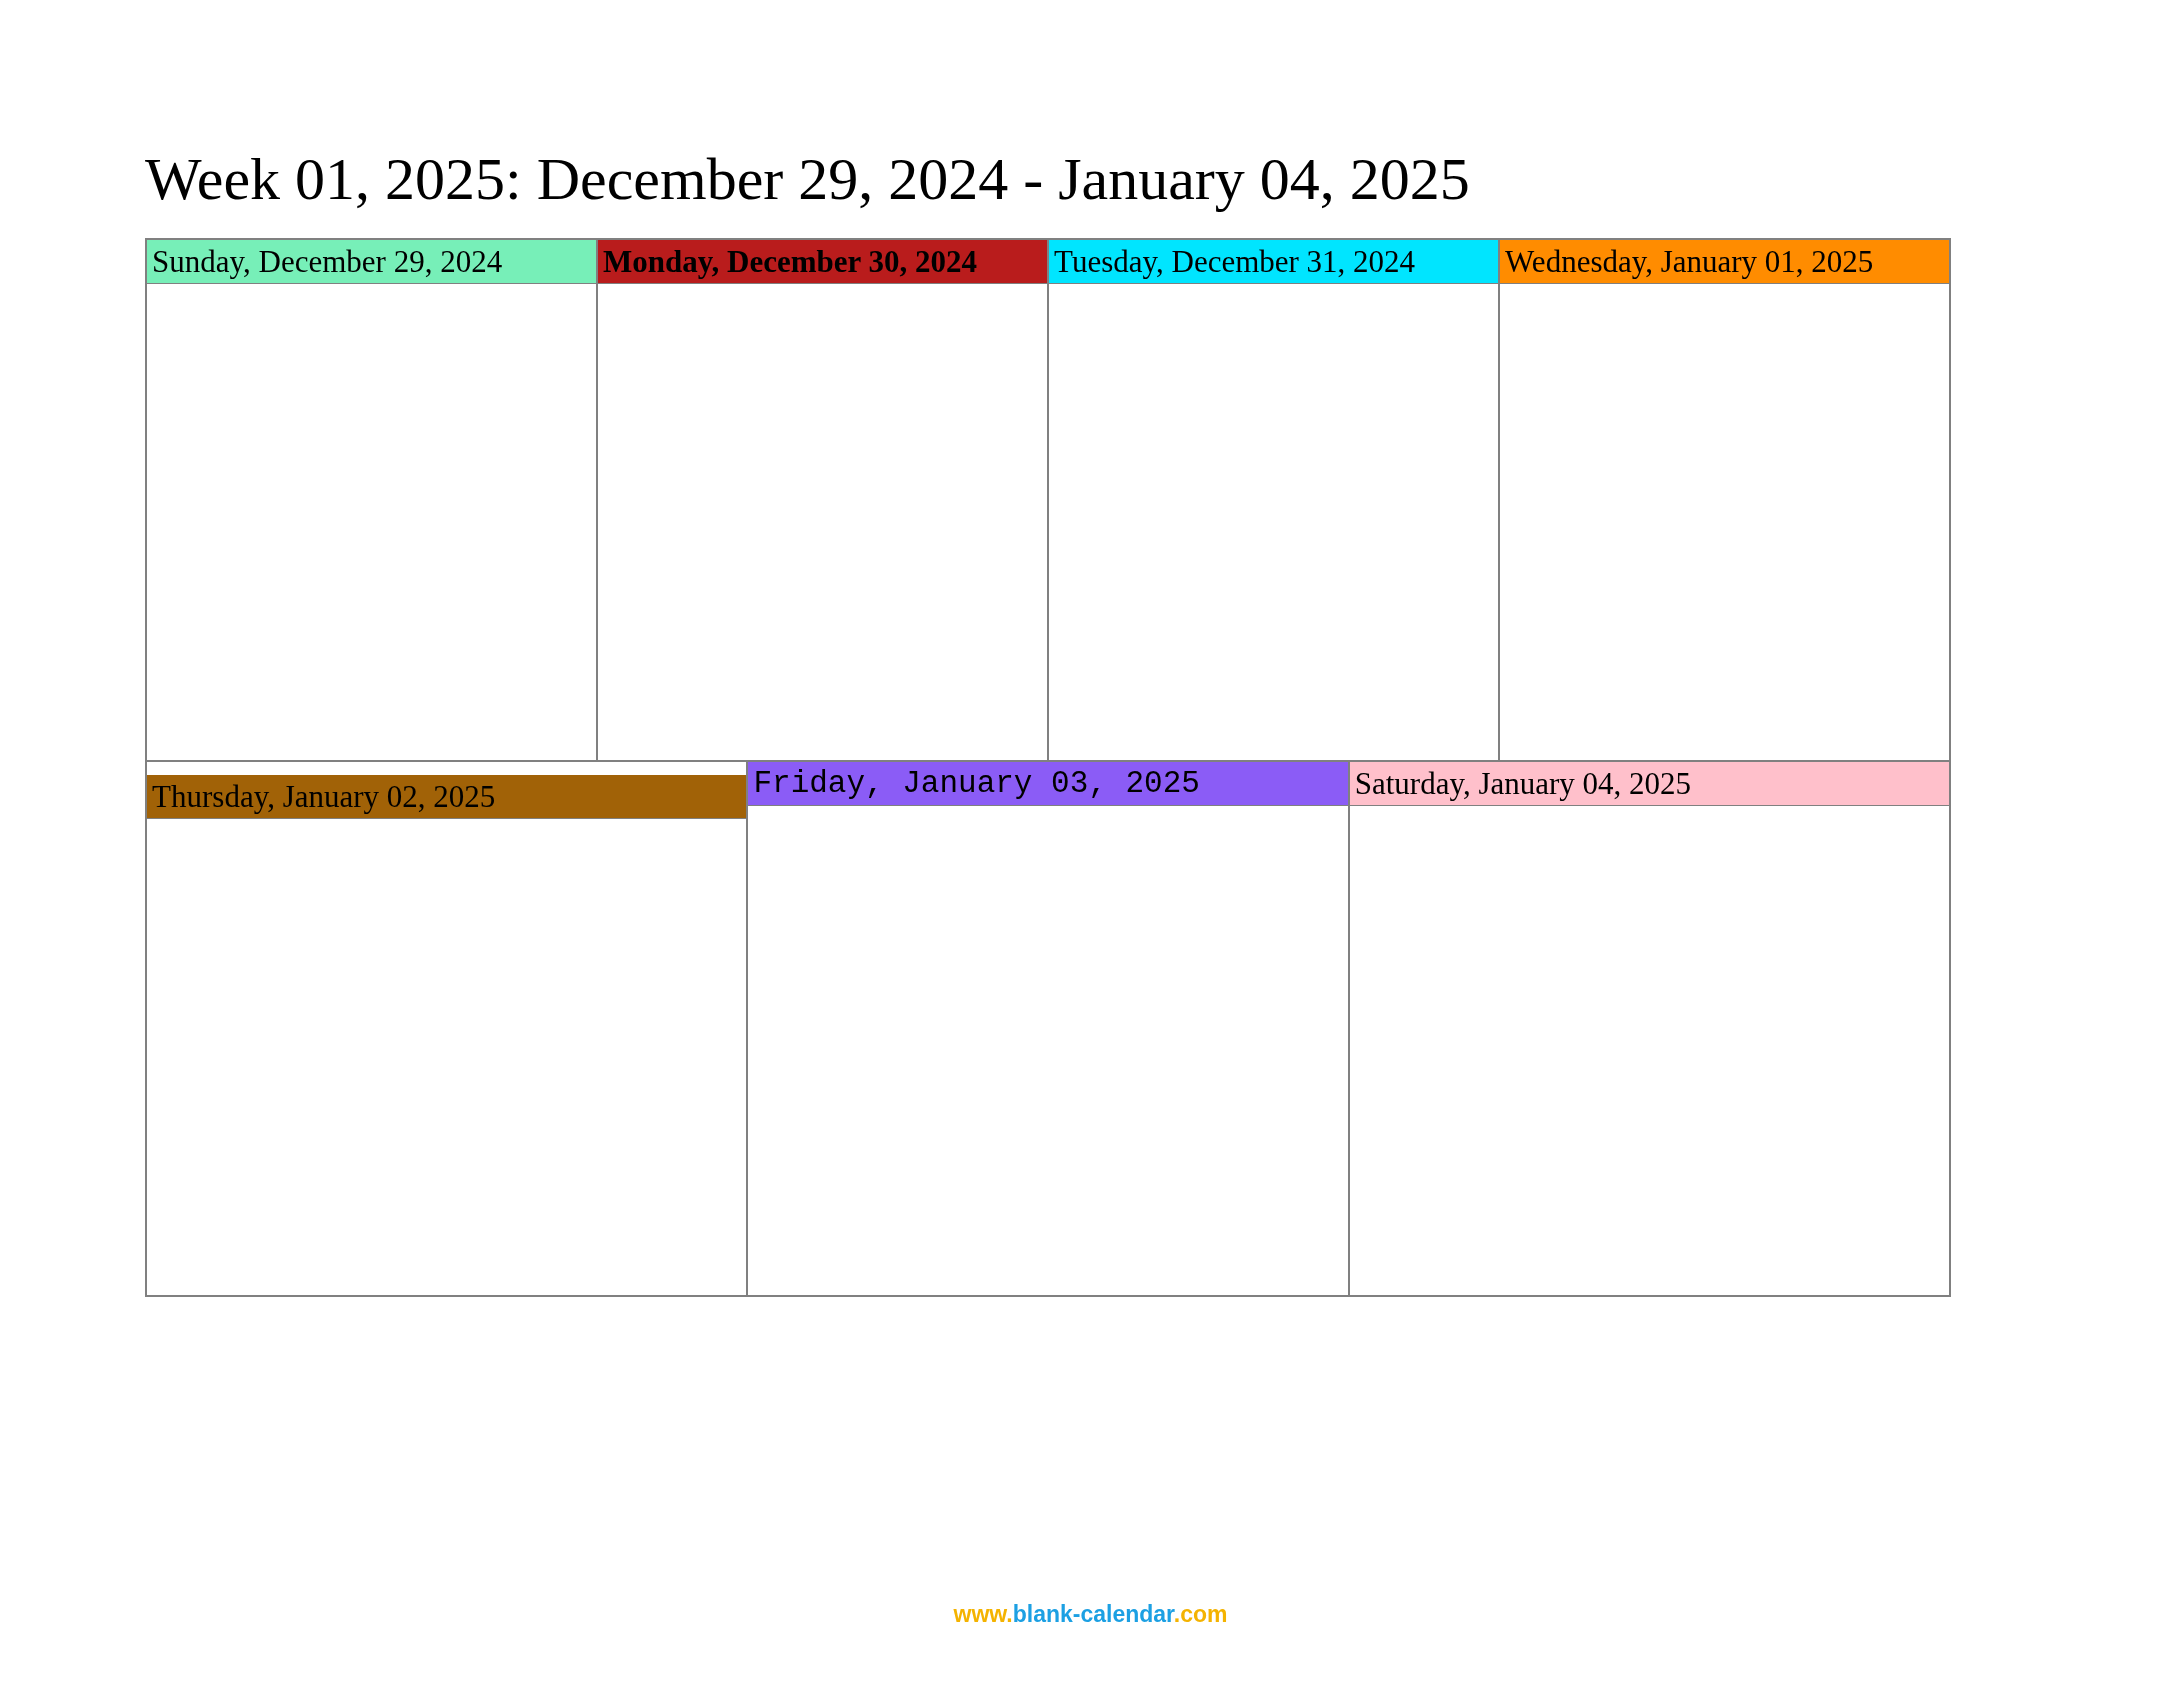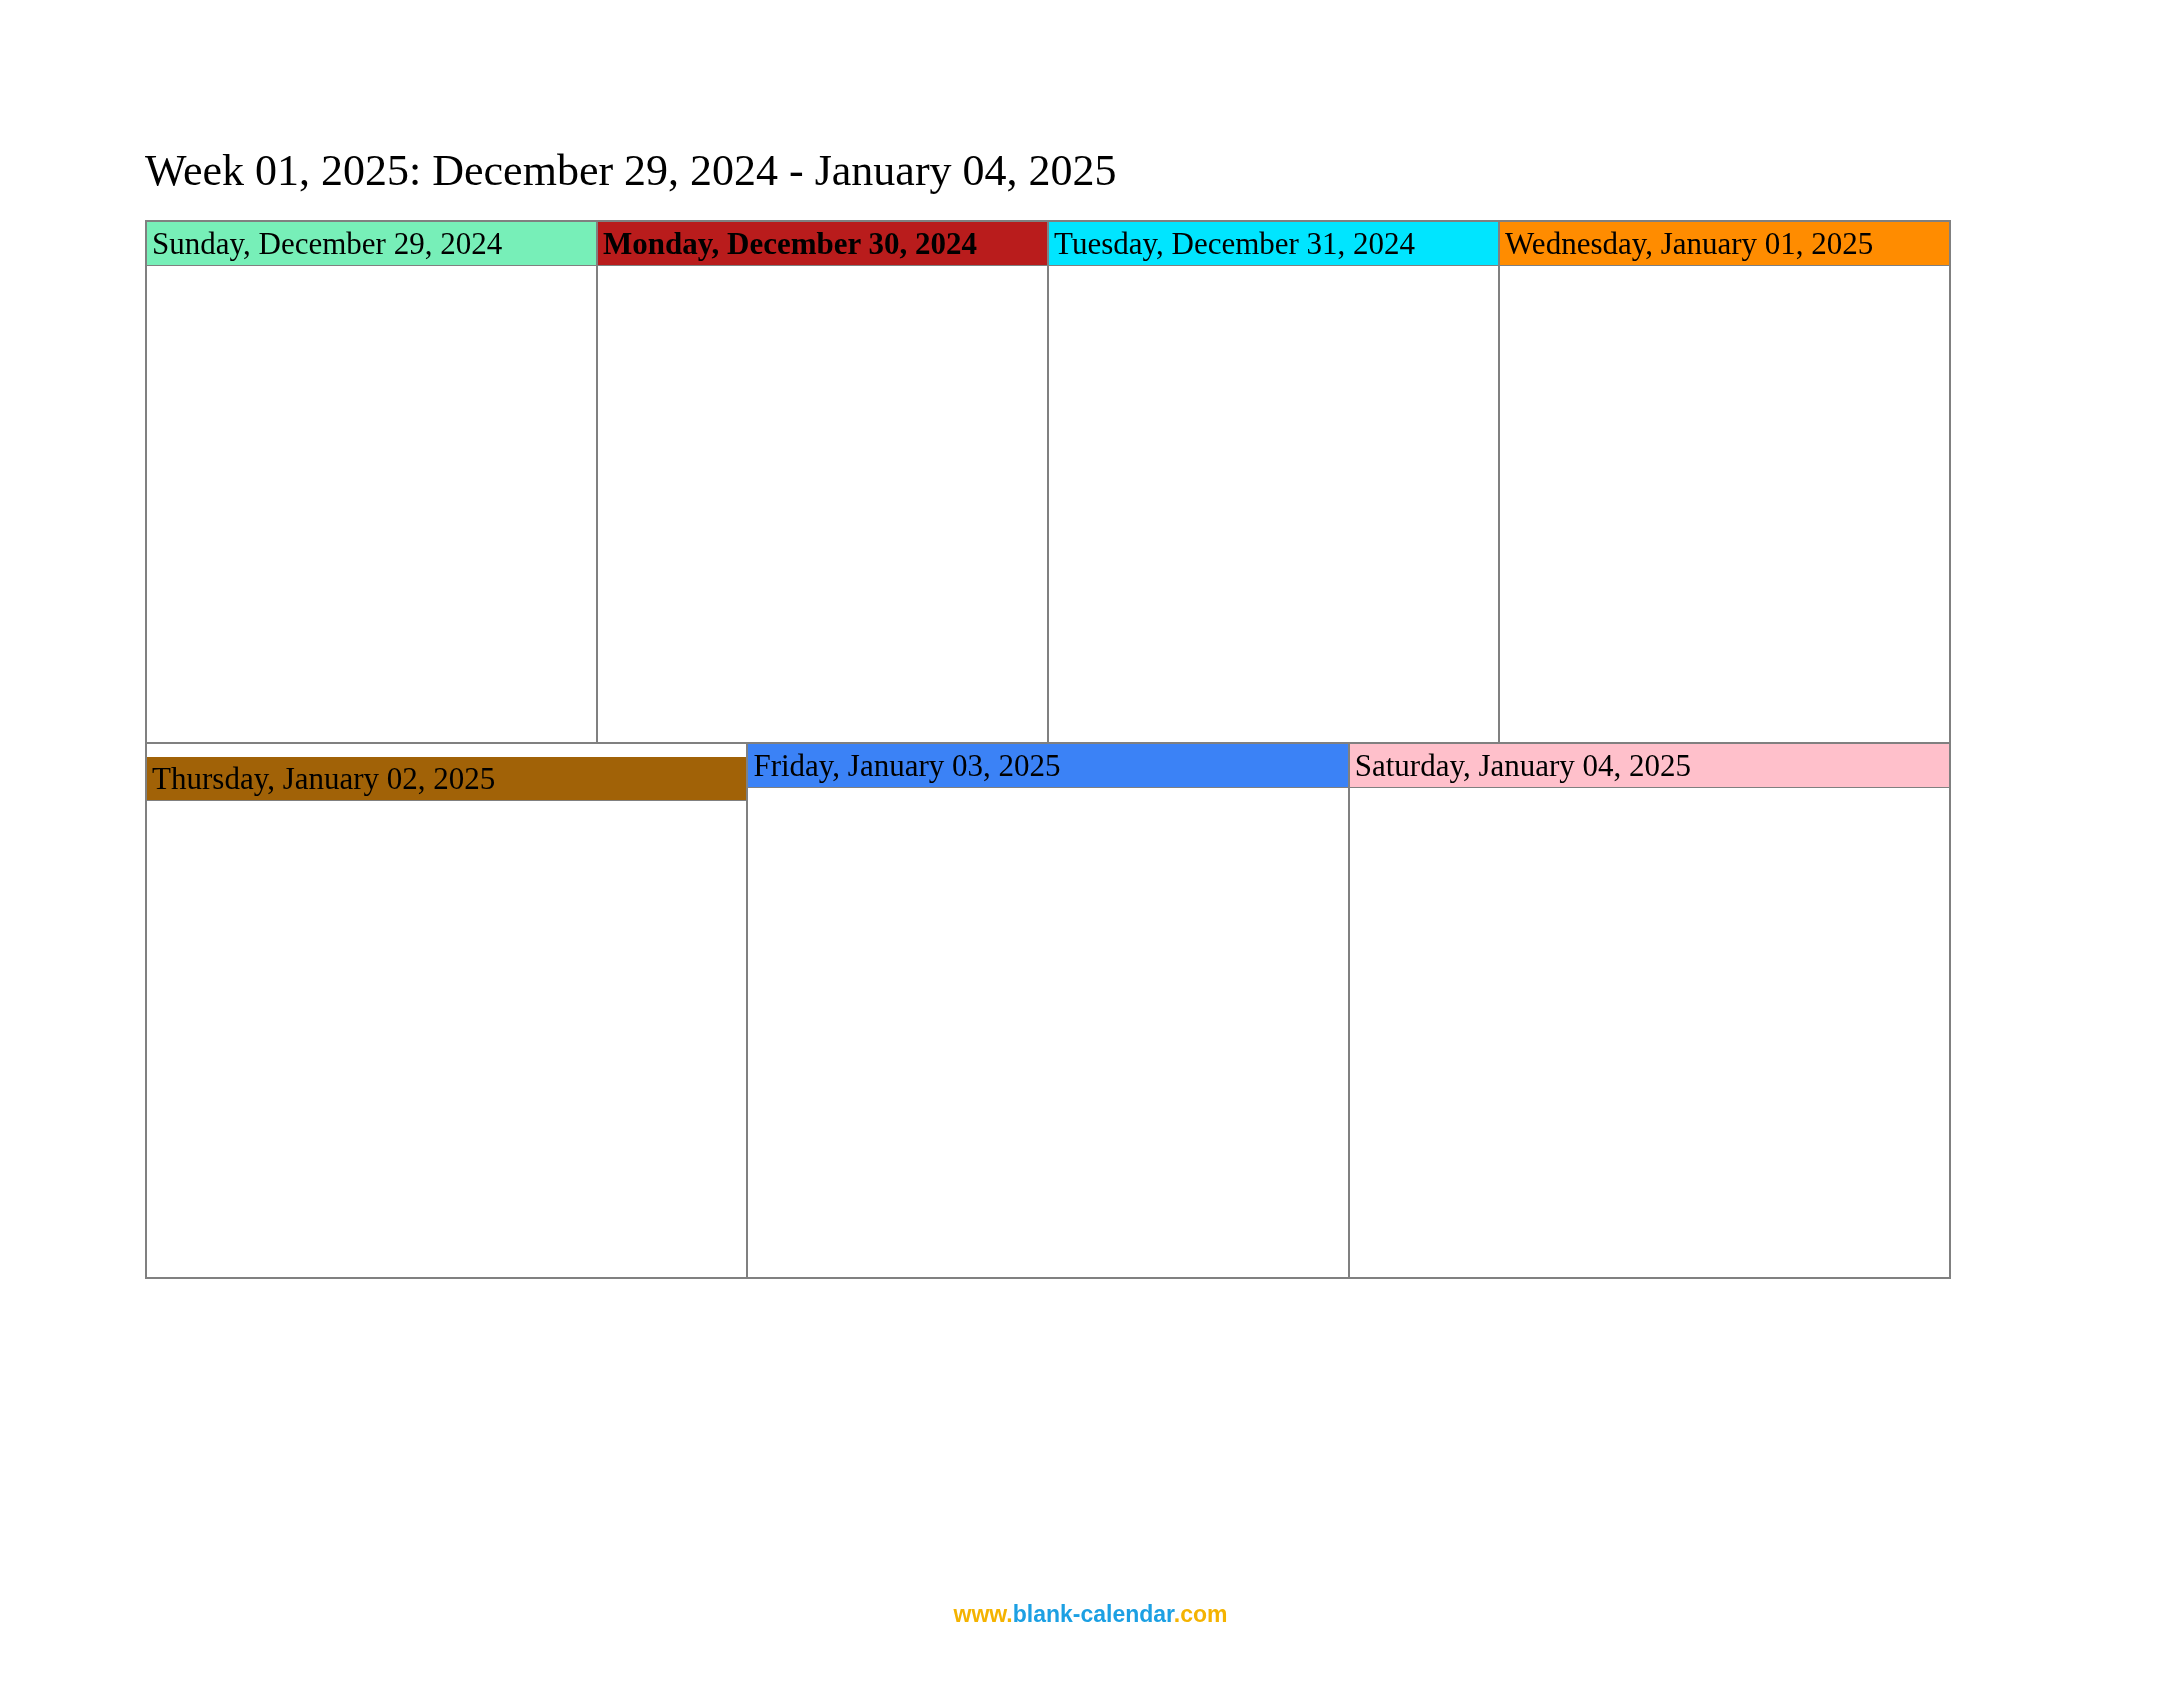--- a/index.html
+++ b/index.html
@@ -14,21 +14,21 @@
     height: 1685px;
     position: relative;
   }
   .page {
     position: absolute;
     left: 145px;
     top: 145px;
     width: 1806px;
   }
   .title {
-    font-size: 44px;
+    font-size: 60px;
     color: #000;
     font-weight: normal;
     margin-bottom: 24px;
   }
   .calendar-grid {
     border: 0.9px solid #808080;
     border-collapse: collapse;
     width: 100%;
   }
   .row {
@@ -67,21 +67,21 @@
     color: #1ca0e3;
   }
   .footer .com {
     color: #f4b301;
   }
   .bg-sunday    { background: #77efb8; }
   .bg-monday    { background: #b91c1c; font-weight: bold; }
   .bg-tuesday   { background: #00e5ff; }
   .bg-wednesday { background: #ff8c00; }
   .bg-thursday  { background: #a16207; margin-top: 13px; }
-  .bg-friday    { background: #3b82f6; }
+  .bg-friday    { background: #8b5cf6; font-family: Liberation Mono, monospace; }
   .bg-saturday  { background: #ffc0cb; }
   .bg-notes     { background: #d9d9d9; }
 </style>
 </head>
 <body>
 
 <div class="page">
   <h1 class="title">Week 01, 2025: December 29, 2024 - January 04, 2025</h1>
 
   <div class="calendar-grid">

